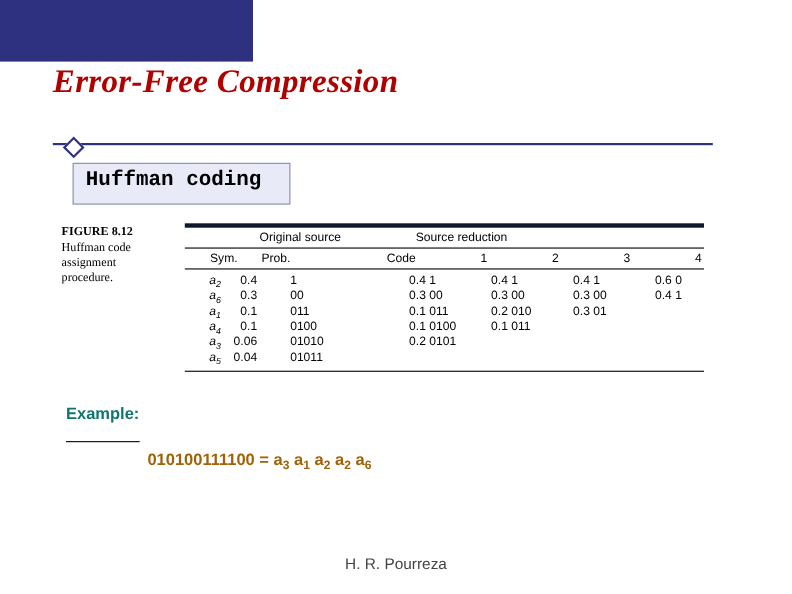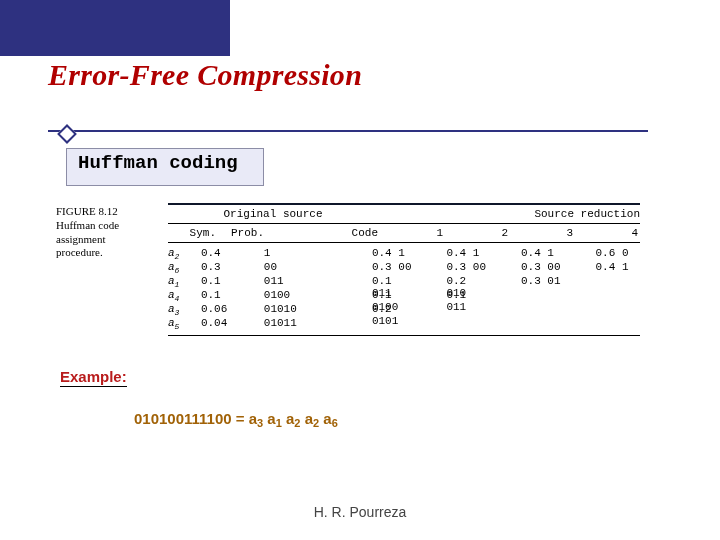--- a/index.html
+++ b/index.html
@@ -5,35 +5,35 @@
   html,body{margin:0;padding:0;width:720px;height:540px;background:#fff;font-family:Georgia,'Times New Roman',serif;color:#000;overflow:hidden}
   .slide{position:relative;width:720px;height:540px}
   .topbar{position:absolute;top:0;left:0;height:56px;width:230px;background:#2e3180}
   .title{position:absolute;top:58px;left:48px;font-style:italic;font-weight:bold;font-size:30px;color:#b00000;letter-spacing:.3px}
   .subtitle{position:absolute;top:95px;left:48px;font-style:italic;font-weight:bold;font-size:22px;color:#6b007a}
   .rule{position:absolute;top:130px;left:48px;width:600px;height:2px;background:#2e3180}
   .notch{position:absolute;top:127px;left:60px;width:10px;height:10px;background:#fff;border:2px solid #2e3180;transform:rotate(45deg)}
   .hbox{position:absolute;top:148px;left:66px;width:196px;height:36px;background:#e9eaf7;border:1px solid #8c8da6}
   .hboxtxt{position:absolute;top:152px;left:78px;font-family:Liberation Mono, monospace;font-weight:bold;font-size:19px;color:#000}
   .figcap{position:absolute;top:205px;left:56px;width:95px;font-family:'Times New Roman',serif;font-size:11px;line-height:1.25;color:#000}
-  .figcap b{font-weight:normal}
-  .tbl{position:absolute;top:203px;left:168px;width:472px;border-top:2px solid #0f172a;border-bottom:1px solid #000;font-family:Liberation Mono, monospace;font-size:11px}
+  .figcap b{font-weight:bold}
+  .tbl{position:absolute;top:203px;left:168px;width:472px;border-top:4px solid #0f172a;border-bottom:1px solid #000;font-family:Liberation Sans, sans-serif;font-size:11px}
   .tblh1{display:flex;border-bottom:1px solid #000}
   .tblh1 .os{width:210px;text-align:center;padding:3px 0}
-  .tblh1 .sr{flex:1;text-align:right;padding:3px 0}
+  .tblh1 .sr{flex:1;text-align:left;padding:3px 0}
   .tblh2{display:flex;border-bottom:1px solid #000}
   .tblh2 span{padding:3px 0;text-align:right}
   .c-sym{width:48px}.c-prob{width:48px}.c-code{width:114px}.c-n{width:65px}
   .tblbody{padding:4px 0}
   .row{display:flex;height:14px}
-  .row span{text-align:left}
+  .row span{text-align:right}
   .row .c-sym{font-style:italic}
   .row .c-code,.row .c-n{text-align:left;padding-left:30px}
   sub{font-size:8px}
-  .example{position:absolute;top:368px;left:60px;font-family:Verdana,Arial,sans-serif;font-weight:bold;font-size:15px;color:#b91c1c;border-bottom:1px solid #000;padding-bottom:1px}
+  .example{position:absolute;top:368px;left:60px;font-family:Verdana,Arial,sans-serif;font-weight:bold;font-size:15px;color:#0f766e;border-bottom:1px solid #000;padding-bottom:16px}
   .decode{position:absolute;top:410px;left:134px;font-family:Verdana,Arial,sans-serif;font-weight:bold;font-size:15px;color:#a16207}
   .decode sub{font-size:11px;vertical-align:-3px}
   .footer{position:absolute;bottom:20px;width:100%;text-align:center;font-family:Arial,sans-serif;font-size:14px;color:#444}
 </style>
 </head>
 <body>
 
 <div class="slide">
   <div class="topbar"></div>
   <div class="title">Error-Free Compression</div>

